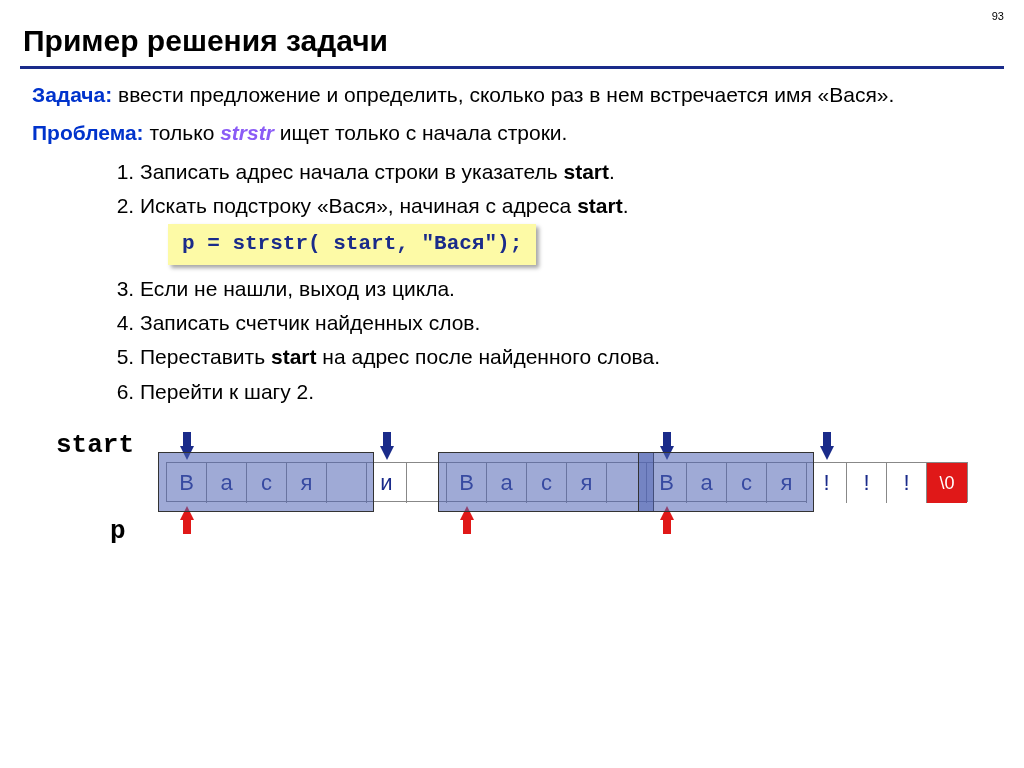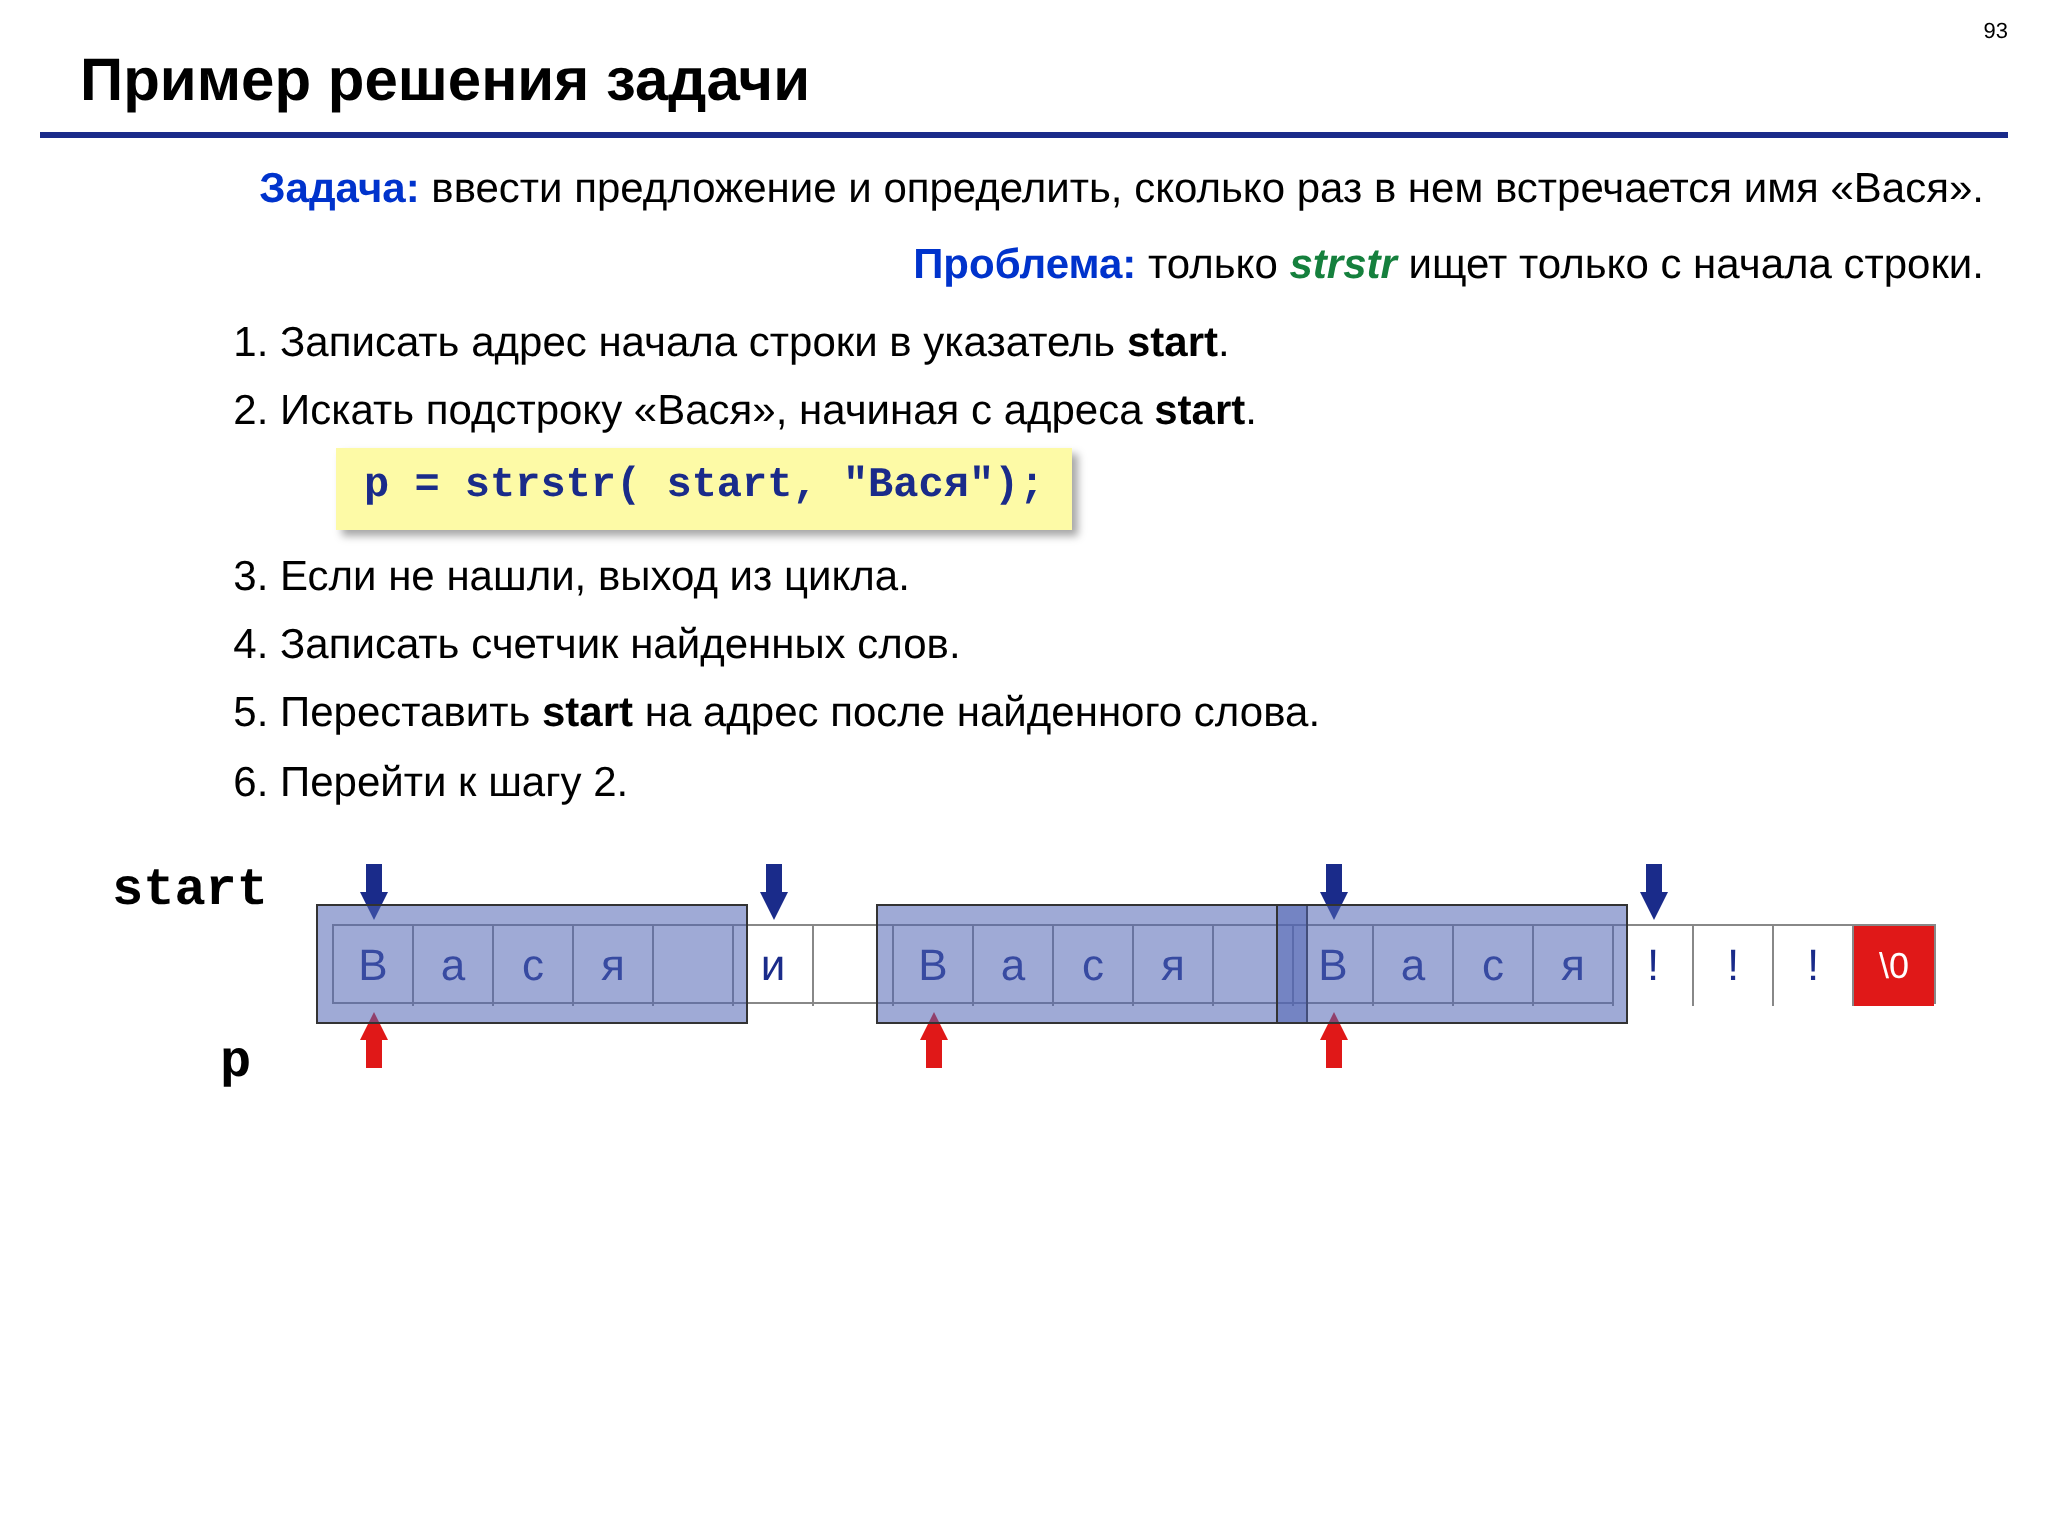--- a/index.html
+++ b/index.html
@@ -15,50 +15,49 @@
   }
   .page-number {
     position: absolute;
     top: 10px;
     right: 20px;
     font-size: 11px;
     color: #000;
   }
   h1 {
     margin: 0;
-    padding: 24px 40px 8px 40px;
+    padding: 24px 40px 8px 23px;
     font-size: 30px;
     font-weight: bold;
     color: #000;
   }
   .underline {
     height: 3px;
     background: #1a2b8a;
     margin: 0 20px 12px 20px;
   }
   .content {
     padding: 0 32px;
     font-size: 21px;
     line-height: 1.35;
   }
   .para {
     margin: 10px 0 10px 0;
-    text-align: right;
   }
   .indent1 {
     padding-left: 38px;
     text-indent: -38px;
     display: block;
   }
   .kw {
     color: #0033cc;
     font-weight: bold;
   }
   .fn {
-    color: #15803d;
+    color: #8b5cf6;
     font-weight: bold;
     font-style: italic;
   }
   .b { font-weight: bold; }
   ol {
     margin: 4px 0 0 0;
     padding-left: 108px;
   }
   ol li {
     margin: 6px 0;

